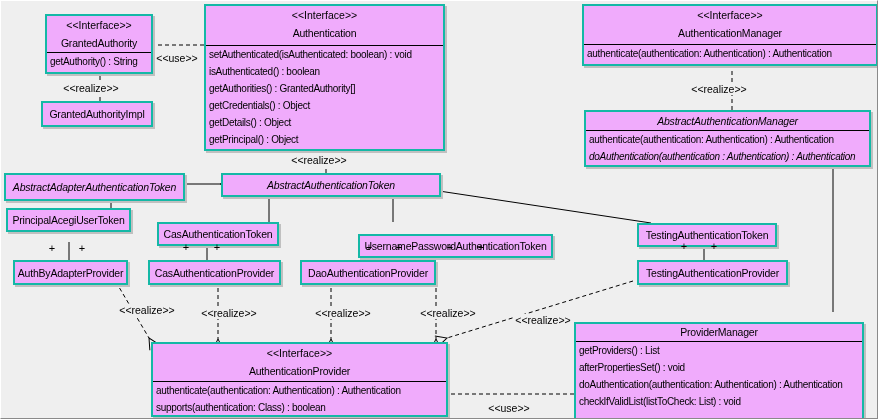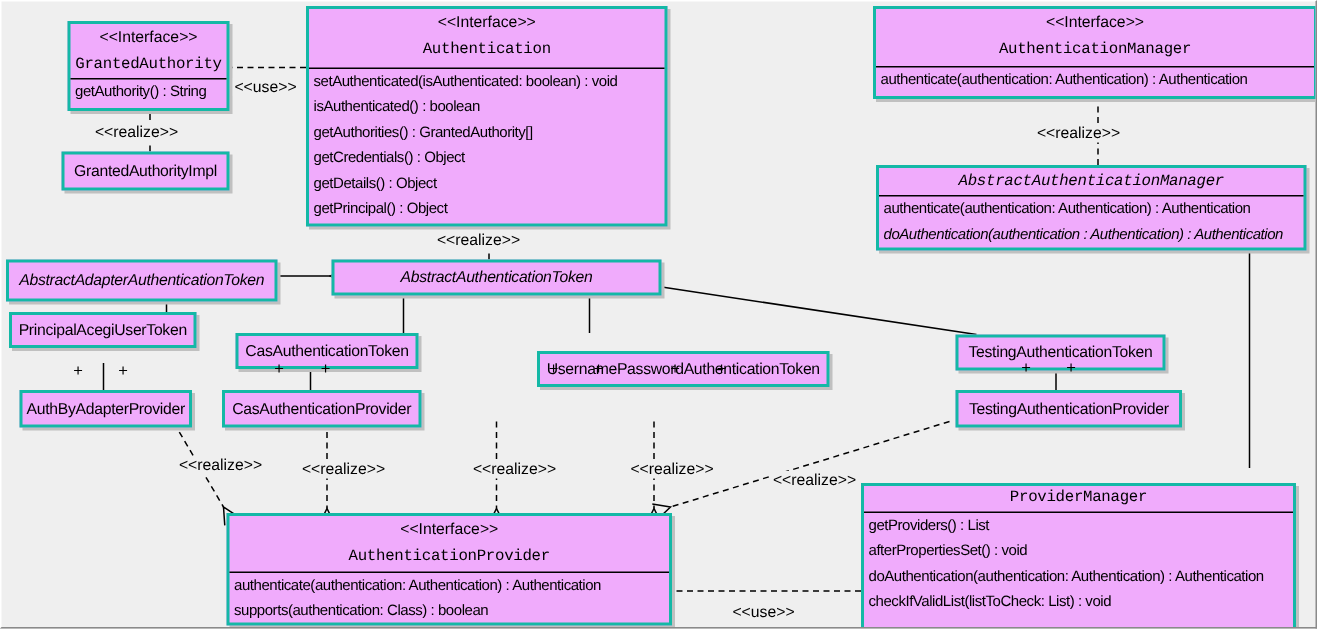--- a/index.html
+++ b/index.html
@@ -5,21 +5,21 @@
   html,body{margin:0;padding:0;}
   body{font-family:"Liberation Sans",sans-serif;background:#d8d8d8;}
   .canvas{position:relative;width:876px;height:417px;background:#efefef;overflow:hidden;
           border-top:1px solid #ffffff;border-left:1px solid #ffffff;
           border-right:1px solid #8a8a8a;border-bottom:1px solid #8a8a8a;}
   .wires{position:absolute;left:0;top:0;}
   .box{position:absolute;background:#f0abfc;border:2px solid #14b8a6;box-shadow:2px 2px 0 #c0c0c0;
        font-size:10.5px;color:#000;}
   .hdr{border-bottom:1px solid #000;text-align:center;}
   .st{line-height:18px;white-space:nowrap;}
-  .nm{line-height:18px;white-space:nowrap;letter-spacing:-0.2px;font-family:Liberation Mono, monospace;}
+  .nm{line-height:18px;white-space:nowrap;letter-spacing:-0.2px;}
   .nmonly{display:flex;align-items:center;justify-content:center;height:100%;white-space:nowrap;
           letter-spacing:-0.2px;}
   .m{line-height:17px;padding-left:3px;white-space:nowrap;font-size:10px;letter-spacing:-0.3px;}
   .it{font-style:italic;}
   .edge{position:absolute;transform:translate(-50%,-50%);font-size:10.5px;line-height:12px;
         background:#efefef;padding:0 1px;white-space:nowrap;}
   .plus{position:absolute;transform:translate(-50%,-50%);font-size:11px;line-height:11px;
         background:transparent;}
 </style>
 </head>
@@ -129,20 +129,23 @@
   </div>
 
   <div class="box" style="left:12px;top:259px;width:111px;height:21px;">
     <div class="nmonly">AuthByAdapterProvider</div>
   </div>
 
   <div class="box" style="left:147px;top:259px;width:129px;height:21px;">
     <div class="nmonly">CasAuthenticationProvider</div>
   </div>
 
+  <div class="box" style="left:299px;top:259px;width:132px;height:21px;">
+    <div class="nmonly">DaoAuthenticationProvider</div>
+  </div>
 
 
   <div class="box" style="left:636px;top:259px;width:147px;height:21px;">
     <div class="nmonly">TestingAuthenticationProvider</div>
   </div>
 
   <div class="box" style="left:150px;top:341px;width:293px;height:71px;">
     <div class="hdr" style="height:37px;">
       <div class="st">&lt;&lt;Interface&gt;&gt;</div>
       <div class="nm">AuthenticationProvider</div>

